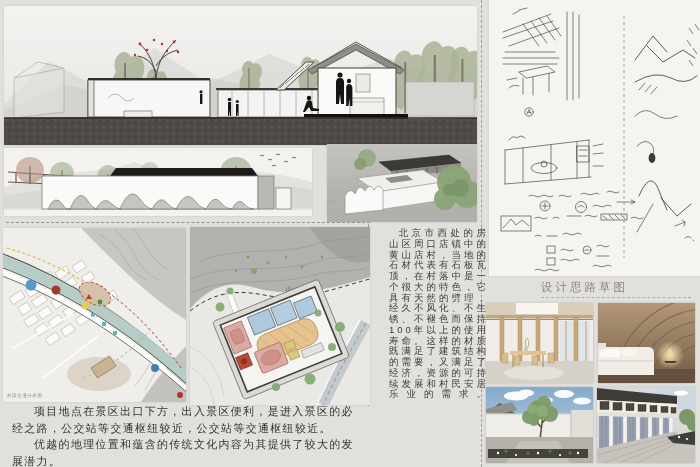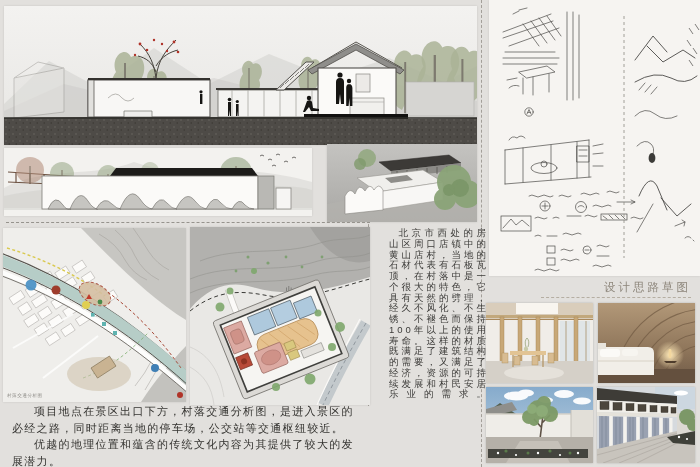--- a/index.html
+++ b/index.html
@@ -8,21 +8,21 @@
   .panel{position:absolute;background:#f6f5f3;box-shadow:0 0 2px rgba(0,0,0,.12);}
   .panel svg{display:block;width:100%;height:100%;}
   .vdash{position:absolute;border-left:1px dashed #a39f99;width:0;}
   .hdash{position:absolute;border-top:1px dashed #96938d;height:0;}
   .stone-col{position:absolute;left:389px;top:228px;width:100px;height:194px;
     font-size:9.5px;line-height:10.75px;letter-spacing:3px;text-align:justify;
     text-align-last:justify;color:#3c3b39;text-indent:1em;overflow:hidden;}
   .loc-text{position:absolute;left:12px;top:403px;width:352px;color:#343330;
     font-size:11px;line-height:16.5px;letter-spacing:1.3px;}
   .loc-text p{margin:0;text-indent:2em;}
-  .sketch-caption{position:absolute;left:541px;top:280px;width:150px;text-align:right;
+  .sketch-caption{position:absolute;left:541px;top:280px;width:150px;text-align:left;
     color:#8d867b;font-size:11.5px;letter-spacing:3px;padding-bottom:2px;
     border-bottom:1px dashed #b5aea2;}
   .photo{position:absolute;overflow:hidden;box-shadow:0 0 2px rgba(0,0,0,.2);}
   .photo svg{display:block;width:100%;height:100%;}
 </style>
 </head>
 <body>
 
 <div class="board">
 
@@ -353,21 +353,21 @@
         <circle cx="112" cy="40" r="1.4"></circle>
           <circle cx="46" cy="44" r="1.4"></circle>
           <circle cx="132" cy="30" r="1.4"></circle>
       </g>
     </svg>
   </div>
 
   <div class="stone-col">北京市西处的房山区周口店镇中的黄山店村，当地的石材代表有石板瓦顶，在村落中是一个很大的特色，它具有天然的劈理，经久不风化、不生锈、不褪色而保持100年以上的使用寿命。这样的材质既满足了建筑结构的需要，又满足了经济，资源的可持续发展和村民安居乐业的需求。</div>
 
   <div class="loc-text">
-    <p>项目地点在景区出口下方，村落交通分析图，是进入景区的必经之路，同时距离当地的停车场，公交站等交通枢纽较近。</p>
+    <p>项目地点在景区出口下方，出入景区便利，是进入景区的必经之路，公交站等交通枢纽较近，公交站等交通枢纽较近。</p>
     <p>优越的地理位置和蕴含的传统文化内容为其提供了较大的发展潜力。</p>
   </div>
 
   <div class="panel" style="left:489px;top:0;width:211px;height:276px;background:#f6f4f1;">
     <svg viewBox="0 0 211 276">
       <rect width="211" height="276" fill="#f6f4f1"></rect>
       <g stroke="#4c4b48" stroke-width=".7" fill="none" stroke-linecap="round">
 
         <path d="M14 32 L62 14 M14 38 L64 21 M20 46 L70 28"></path>
         <path d="M34 24 L50 46 M42 21 L58 43 M50 18 L66 40 M58 16 L72 36"></path>

